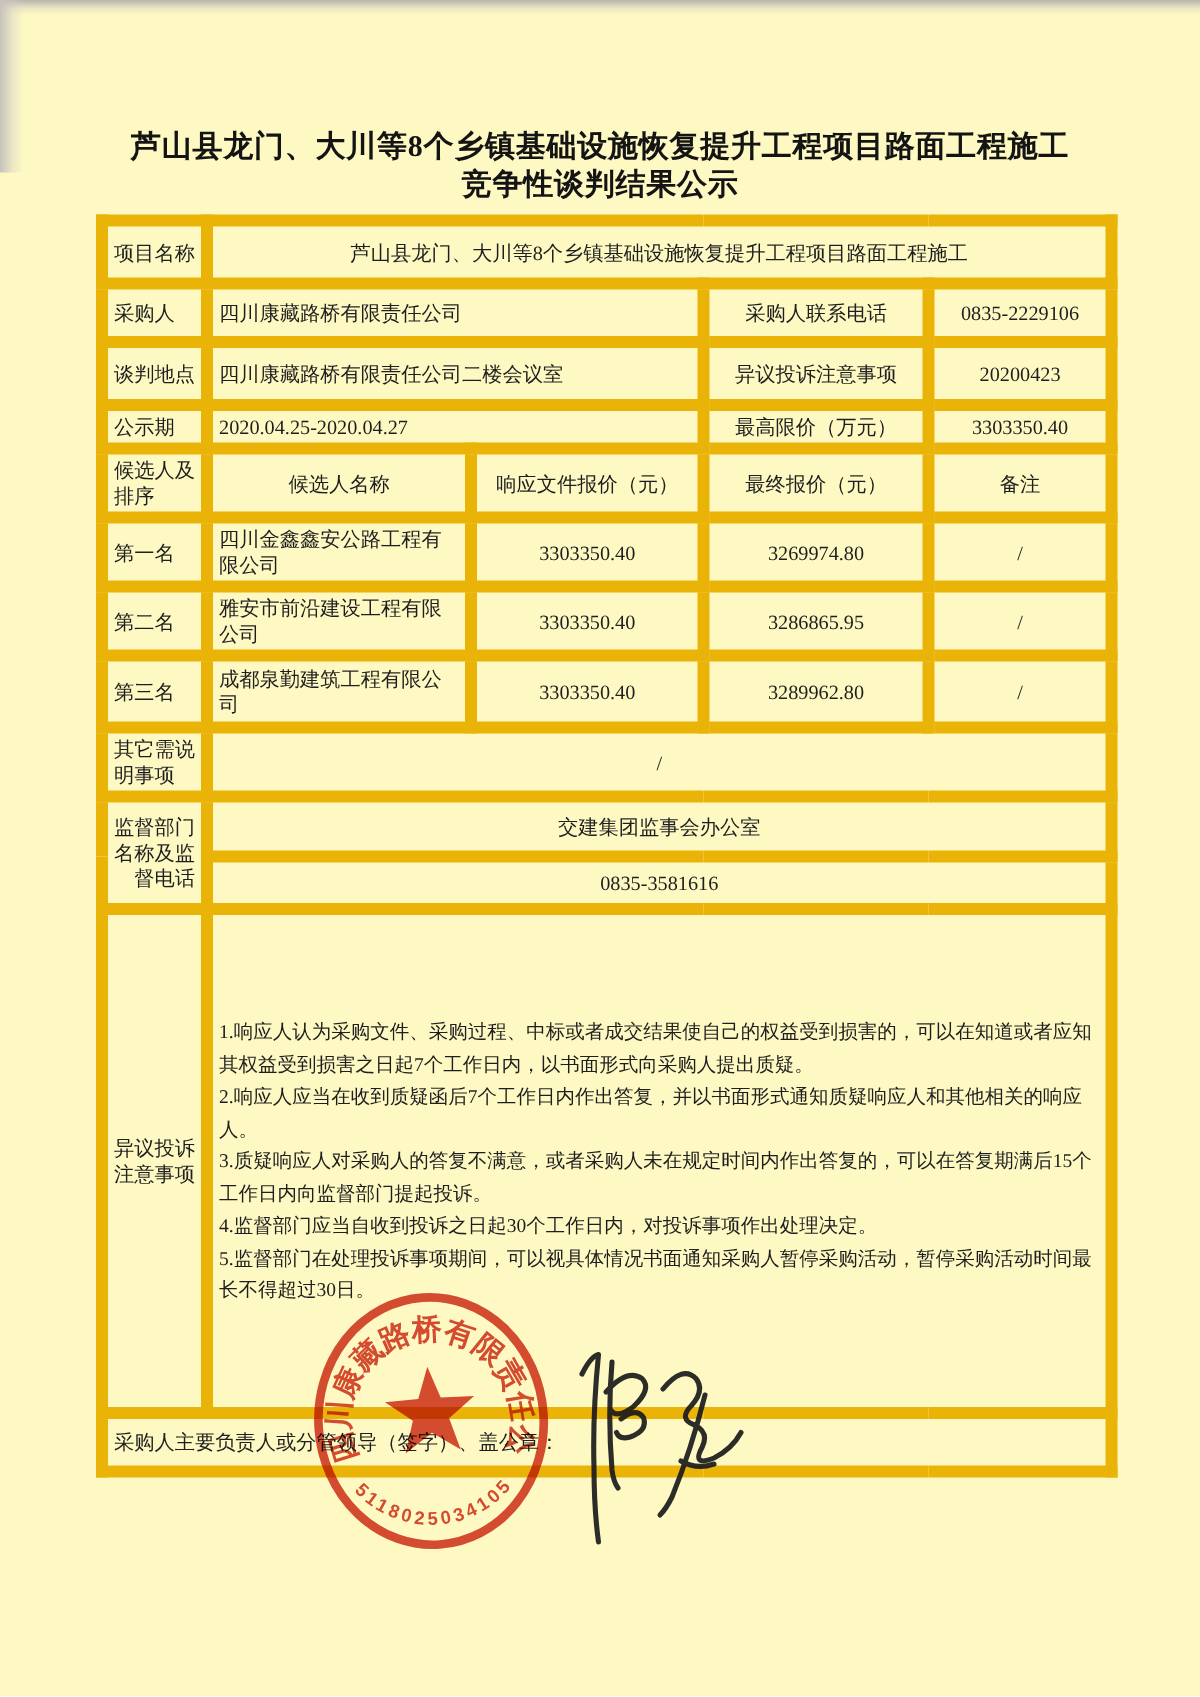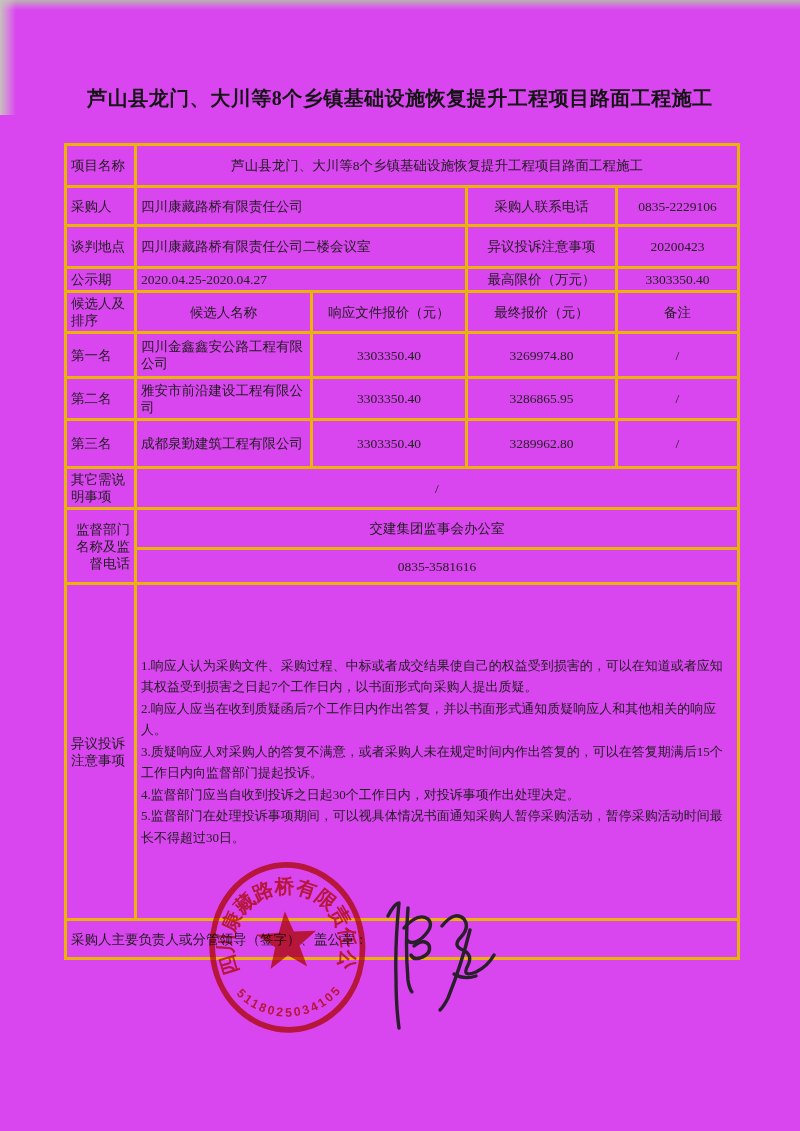--- a/index.html
+++ b/index.html
@@ -1,18 +1,18 @@
 <!DOCTYPE html>
 <html><head>
 <meta charset="utf-8">
 <style>
   html,body { margin:0; padding:0; background:#ffffff; }
   .page {
     position:relative; width:800px; height:1131px;
-    background:#d946ef; overflow:hidden;
+    background:#fef9c3; overflow:hidden;
     font-family:"Liberation Serif","DejaVu Serif",serif;
     color:#1c1c1c;
     text-decoration:underline;
   }
   .edge-top {
     position:absolute; top:0; left:0; width:800px; height:10px;
     background:linear-gradient(180deg,#b8b4ae 0%, rgba(200,196,190,0.35) 55%, rgba(252,251,249,0) 100%);
   }
   .edge-left {
     position:absolute; top:0; left:0; width:16px; height:115px;
@@ -21,21 +21,21 @@
   .title {
     position:absolute; top:86px; left:50px; width:700px;
     text-align:center; font-weight:bold; font-size:20px; line-height:25px;
     letter-spacing:0.5px; color:#141414;
   }
   table.doc {
     position:absolute; top:143px; left:64px;
     width:673px; table-layout:fixed; border-collapse:collapse;
   }
   table.doc td {
-    border:3px solid #eab308; font-size:13.5px; line-height:17px;
+    border:8px solid #eab308; font-size:13.5px; line-height:17px;
     padding:2px 4px; overflow:hidden; vertical-align:middle;
     color:#1e1e1e;
   }
   td.lbl { text-align:left; padding-left:4px; }
   td.lblc { text-align:right; padding-left:2px; padding-right:2px; }
   td.c { text-align:center; }
   td.l { text-align:left; padding-left:7px; }
   tr.r1 { height:42px; } tr.r2 { height:39px;padding-left:36px; } tr.r3 { height:42px; }
   tr.r4 { height:24px; } tr.r5 { height:38px;padding-left:42px; } tr.r6 { height:45px; }
   tr.r7 { height:42px; } tr.r8 { height:48px; } tr.r9 { height:37px; }
@@ -55,20 +55,21 @@
 </style>
 </head>
 <body>
 
 <div class="page">
   <div class="edge-top"></div>
   <div class="edge-left"></div>
 
   <div class="title">
     <div>芦山县龙门、大川等8个乡镇基础设施恢复提升工程项目路面工程施工</div>
+    <div>竞争性谈判结果公示</div>
   </div>
 
   <table class="doc">
     <colgroup>
       <col style="width:70px">
         <col style="width:176px">
         <col style="width:155px">
       <col style="width:150px">
         <col style="width:122px">
     </colgroup>

